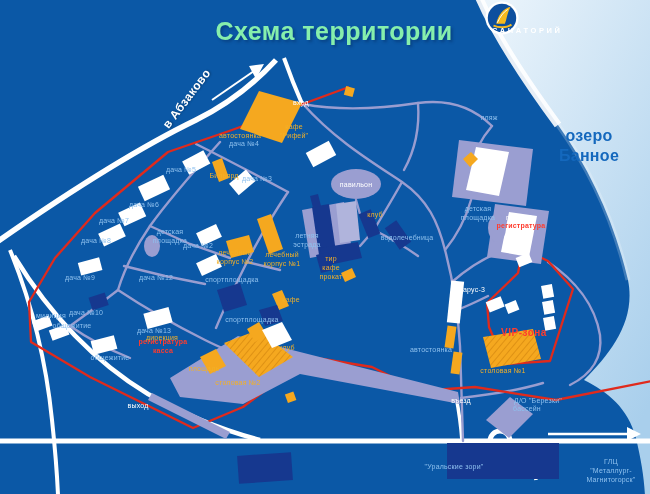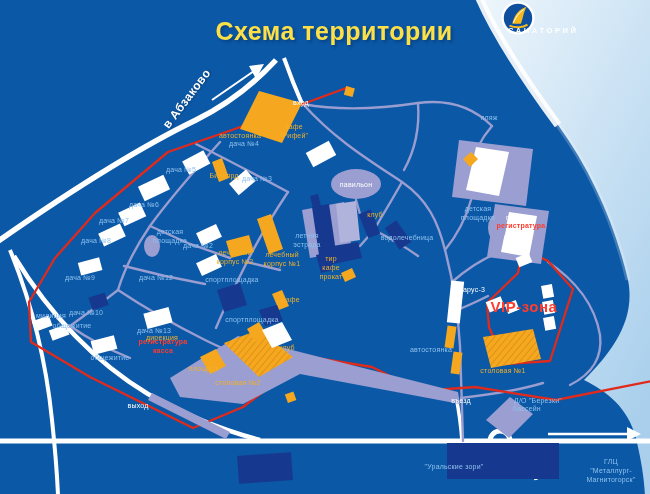--- a/index.html
+++ b/index.html
@@ -24,24 +24,24 @@
   .lt{color:var(--c-label-lightblue);}
   .y{color:var(--c-label-yellow);}
   .o{color:var(--c-label-yellow);}
   .w{color:#fff;}
   .wb{color:#fff;font-weight:bold;font-size:12px;letter-spacing:.4px;text-shadow:1px 1px 2px rgba(0,0,0,.3);}
   .r{color:var(--c-label-red);font-weight:bold;}
   .rb{color:var(--c-label-red);font-weight:bold;font-size:11px;letter-spacing:.5px;}
   .bb{color:var(--c-lake-text);font-weight:bold;font-size:16px;letter-spacing:.3px;}
   .title{
     position:absolute;left:334px;top:17px;transform:translateX(-50%);
-    color:#fde047;font-size:25px;font-weight:bold;letter-spacing:.5px;
+    color:#86efac;font-size:25px;font-weight:bold;letter-spacing:.5px;
     text-shadow:2px 2px 3px rgba(4,40,90,.45);white-space:nowrap;
   }
-  .brand{position:absolute;top:0;right:0;width:150px;height:62px;}
+  .brand{position:absolute;top:0;right:16px;width:150px;height:62px;}
   .brand-mark{position:absolute;top:5px;right:6px;width:36px;height:36px;}
   .brand-l1{
     position:absolute;top:26px;left:8px;color:#fff;font-size:7.5px;font-weight:bold;
     letter-spacing:2.6px;
   }
   .brand-l2{
     position:absolute;top:33px;left:2px;color:#f6ba17;font-size:19px;
     font-weight:bold;font-style:italic;letter-spacing:.5px;white-space:nowrap;
     text-shadow:-1px -1px 0 rgba(255,255,255,.85), 2px 2px 0 #0a3f85;
   }
@@ -199,20 +199,21 @@
       <div class="lbl wb" style="left: 187px; top: 99px; font-size: 12px; transform: translate(-50%, -50%) rotate(-53deg);">в Абзаково</div>
       <div class="lbl w" style="left: 301px; top: 103px;">вход</div>
       <div class="lbl y" style="left: 240px; top: 136px;">автостоянка</div>
       <div class="lbl y" style="left: 294px; top: 132px;">кафе
 "Рифей"</div>
       <div class="lbl lt" style="left: 244px; top: 144px;">дача №4</div>
       <div class="lbl lt" style="left: 181px; top: 170px;">дача №5</div>
       <div class="lbl y" style="left: 224px; top: 176px;">Бильярд</div>
       <div class="lbl lt" style="left: 257px; top: 179px;">дача №3</div>
       <div class="lbl lt" style="left: 489px; top: 118px;">пляж</div>
+      <div class="lbl bb" style="left: 589px; top: 146px; font-size: 16px;">озеро Банное</div>
       <div class="lbl lt" style="left: 144px; top: 205px;">дача №6</div>
       <div class="lbl w" style="left: 356px; top: 185px;">павильон</div>
       <div class="lbl lt" style="left: 114px; top: 221px;">дача №7</div>
       <div class="lbl w" style="left: 486px; top: 176px;">парус-1</div>
       <div class="lbl lt" style="left: 170px; top: 237px;">детская
 площадка</div>
       <div class="lbl lt" style="left: 96px; top: 241px;">дача №8</div>
       <div class="lbl lt" style="left: 198px; top: 246px;">дача №2</div>
       <div class="lbl y" style="left: 375px; top: 215px;">клуб</div>
       <div class="lbl lt" style="left: 407px; top: 238px;">водолечебница</div>
@@ -229,21 +230,21 @@
       <div class="lbl y" style="left: 331px; top: 268px;">тир
 кафе
 прокат</div>
       <div class="lbl lt" style="left: 80px; top: 278px;">дача №9</div>
       <div class="lbl lt" style="left: 156px; top: 278px;">дача №12</div>
       <div class="lbl lt" style="left: 232px; top: 280px;">спортплощадка</div>
       <div class="lbl w" style="left: 472px; top: 290px;">парус-3</div>
       <div class="lbl y" style="left: 291px; top: 300px;">кафе</div>
       <div class="lbl lt" style="left: 86px; top: 313px;">дача №10</div>
       <div class="lbl lt" style="left: 51px; top: 316px;">милиция</div>
-      <div class="lbl rb" style="left: 524px; top: 307px; font-size: 15px;">VIP-зона</div>
+      <div class="lbl rb" style="left: 524px; top: 333px; font-size: 10px;">VIP-зона</div>
       <div class="lbl lt" style="left: 252px; top: 320px;">спортплощадка</div>
       <div class="lbl lt" style="left: 72px; top: 326px;">общежитие</div>
       <div class="lbl lt" style="left: 154px; top: 331px;">дача №13</div>
       <div class="lbl y" style="left: 162px; top: 338px;">дирекция</div>
       <div class="lbl r" style="left: 163px; top: 347px;">регистратура
 касса</div>
       <div class="lbl y" style="left: 287px; top: 348px;">клуб</div>
       <div class="lbl lt" style="left: 431px; top: 350px;">автостоянка</div>
       <div class="lbl lt" style="left: 110px; top: 358px;">общежитие</div>
       <div class="lbl y" style="left: 204px; top: 369px;">площадь</div>

